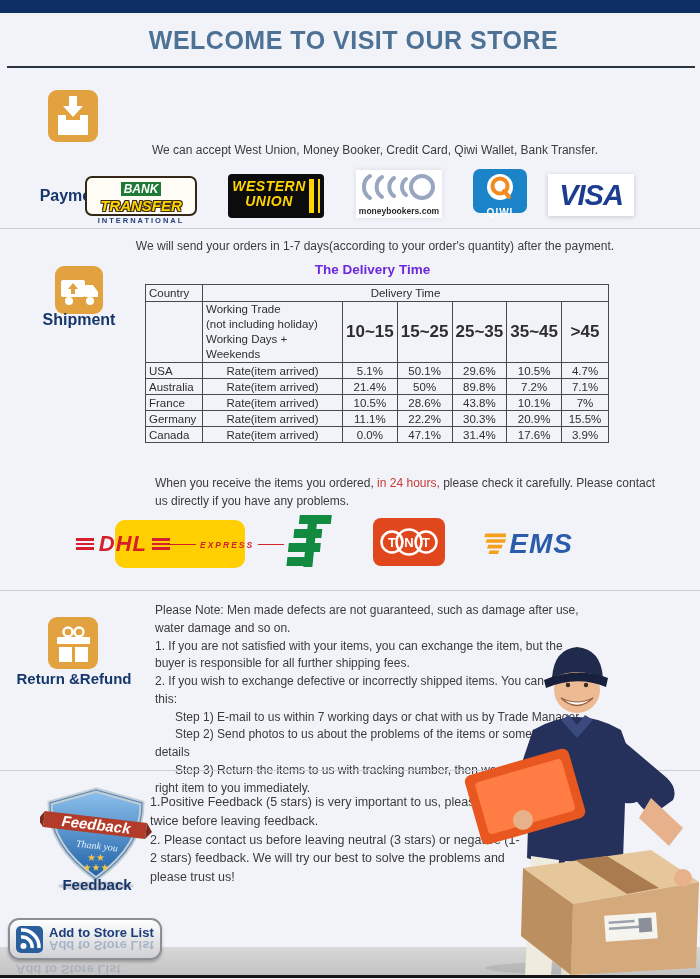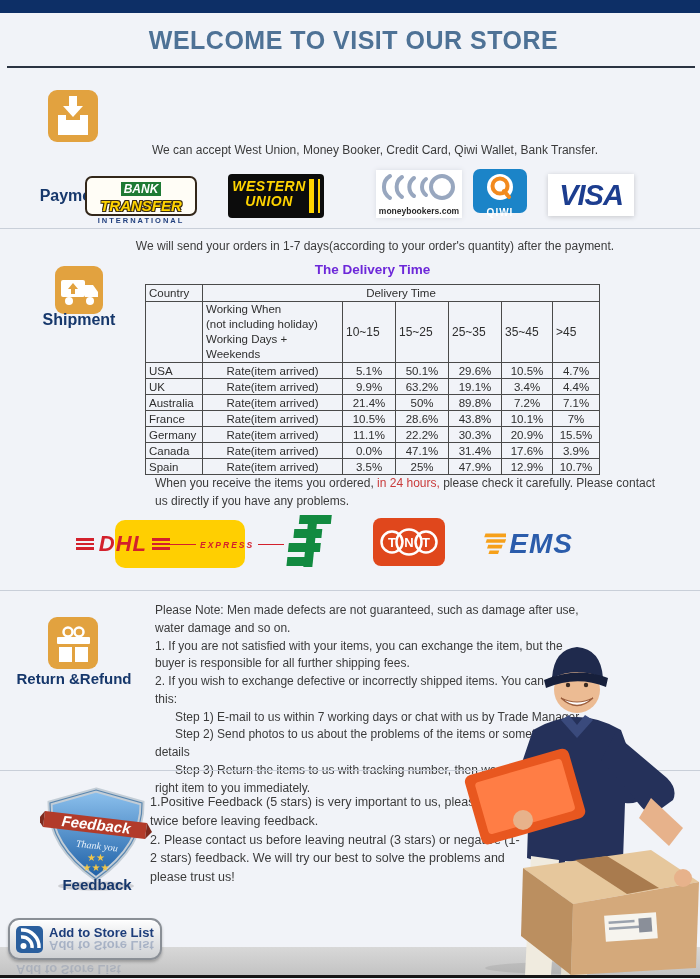--- a/index.html
+++ b/index.html
@@ -34,21 +34,21 @@
                  text-shadow:-1px -1px 0 #3a2c10, 1px -1px 0 #3a2c10, -1px 1px 0 #3a2c10, 1px 1px 0 #3a2c10; }
   .bt-sub { color:#22407e; font-size:7.5px; font-weight:bold; letter-spacing:2px; margin-top:1px; }
 
   .logo-wu { left:228px; top:174px; width:96px; height:44px; background:#0c0c0c; border-radius:4px;
              color:#ffd400; text-align:center; padding:5px 18px 0 4px; position:absolute; }
   .wu-line { font-weight:900; font-style:italic; font-size:14px; line-height:15px; letter-spacing:.5px; }
   .wu-bar1 { position:absolute; right:10px; top:5px; bottom:5px; width:5px; background:#ffd400; }
   .wu-bar2 { position:absolute; right:4px;  top:5px; bottom:5px; width:2px; background:#ffd400; }
 
   .logo-mb { left:356px; top:170px; width:86px; height:48px; background:#fff; box-shadow:0 0 5px #d8dbe2;
-             text-align:center; padding-top:2px;margin-left:20px; }
+             text-align:center; padding-top:2px; }
   .mb-caption { font-size:8.5px; font-weight:bold; color:#2b2b2b; }
 
   .logo-qiwi { left:473px; top:169px; width:54px; height:44px; background:#1b84c8; border-radius:7px;
                text-align:center; padding-top:3px; }
   .qiwi-label { color:#fff; font-weight:900; font-size:10px; letter-spacing:1px; line-height:10px; }
 
   .logo-visa { left:548px; top:174px; width:86px; height:42px; background:#fff; box-shadow:0 1px 5px rgba(0,0,0,.18);
                display:flex; align-items:center; justify-content:center; }
   .visa-word { color:#1c3d8f; font-weight:900; font-style:italic; font-size:29px; letter-spacing:-1px; position:relative; }
 
@@ -59,21 +59,21 @@
   .ship-label { left:18px; top:311px; width:122px; font-size:16px; }
 
   .dtable { left:145px; top:284px; border-collapse:collapse; font-size:11.5px; color:#2e2e2e; background:transparent; }
   .dtable td { border:1px solid #4a4a4a; padding:0 3px; }
   .col-c0 { width:57px; } .col-c1 { width:140px; } .col-c2 { width:53px; }
   .col-c3 { width:51px; } .col-c4 { width:47px; }
   .r-head td { height:17px; }
   .dt-h { text-align:center; }
   .r-desc td { height:48px; }
   .desc-cell div { line-height:15px; }
-  .range { text-align:left; font-weight:normal; font-size:12px; }
+  .range { text-align:center; font-weight:bold; font-size:17px; }
   .r-data td { height:16px; }
   .rate { text-align:center; }
   .val { text-align:center; }
 
   .ship-note { left:155px; top:474px; width:510px; font-size:12px; line-height:1.5; }
   .note-red { color:#c93a3a; }
 
   
   .logo-dhl { left:115px; top:520px; width:130px; height:48px; background:#ffcf01; border-radius:10px;
               display:flex; align-items:center; justify-content:center; }
@@ -212,49 +212,40 @@
       <col class="col-c4">
   </colgroup>
   <tbody>
       <tr class="r-head">
     <td>Country</td>
     <td class="dt-h" colspan="6">Delivery Time</td>
   </tr>
   <tr class="r-desc">
     <td></td>
     <td class="desc-cell">
-      <div>Working When</div>
+      <div>Working Trade</div>
       <div>(not including holiday)</div>
       <div>Working Days + Weekends</div>
     </td>
     <td class="range">10~15</td>
     <td class="range">15~25</td>
     <td class="range">25~35</td>
     <td class="range">35~45</td>
     <td class="range">&gt;45</td>
   </tr>
   <tr class="r-data">
     <td class="cty">USA</td>
     <td class="rate">Rate(item arrived)</td>
     <td class="val">5.1%</td>
     <td class="val">50.1%</td>
     <td class="val">29.6%</td>
     <td class="val">10.5%</td>
     <td class="val">4.7%</td>
   </tr>
   <tr class="r-data">
-    <td class="cty">UK</td>
-    <td class="rate">Rate(item arrived)</td>
-    <td class="val">9.9%</td>
-    <td class="val">63.2%</td>
-    <td class="val">19.1%</td>
-    <td class="val">3.4%</td>
-    <td class="val">4.4%</td>
-  </tr>
-  <tr class="r-data">
     <td class="cty">Australia</td>
     <td class="rate">Rate(item arrived)</td>
     <td class="val">21.4%</td>
     <td class="val">50%</td>
     <td class="val">89.8%</td>
     <td class="val">7.2%</td>
     <td class="val">7.1%</td>
   </tr>
   <tr class="r-data">
     <td class="cty">France</td>
@@ -275,29 +266,20 @@
     <td class="val">15.5%</td>
   </tr>
   <tr class="r-data">
     <td class="cty">Canada</td>
     <td class="rate">Rate(item arrived)</td>
     <td class="val">0.0%</td>
     <td class="val">47.1%</td>
     <td class="val">31.4%</td>
     <td class="val">17.6%</td>
     <td class="val">3.9%</td>
-  </tr>
-  <tr class="r-data">
-    <td class="cty">Spain</td>
-    <td class="rate">Rate(item arrived)</td>
-    <td class="val">3.5%</td>
-    <td class="val">25%</td>
-    <td class="val">47.9%</td>
-    <td class="val">12.9%</td>
-    <td class="val">10.7%</td>
   </tr>
 </tbody>
   </table>
 
 <div class="abs ship-note">
   <span>When you receive the items you ordered,</span><span class="note-red"> in 24 hours,</span><span> please check it carefully. Please contact us directly if you have any problems.</span>
 </div>
 
 <div class="abs logo-dhl">
   <div class="dhl-row">

